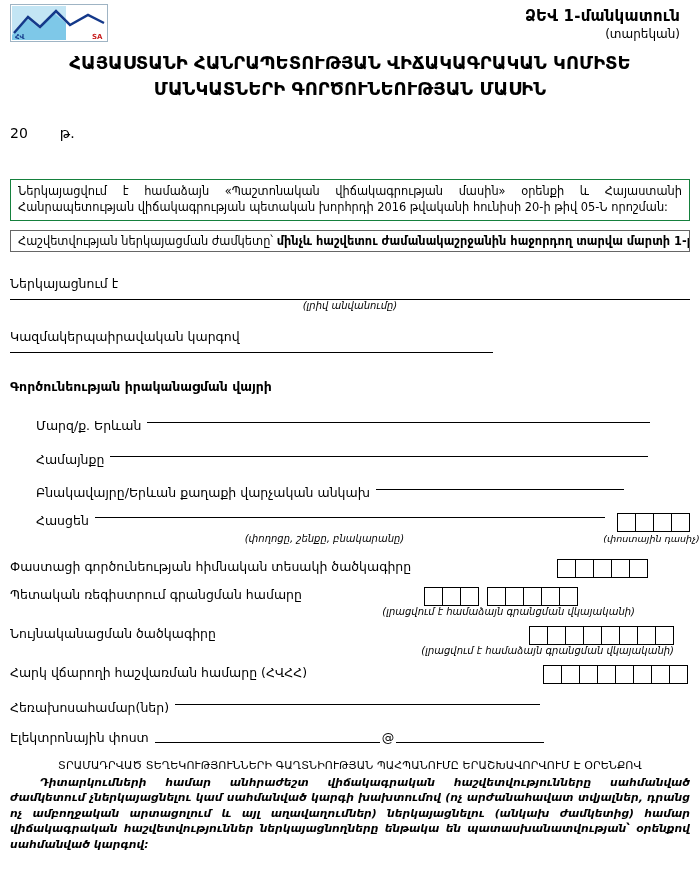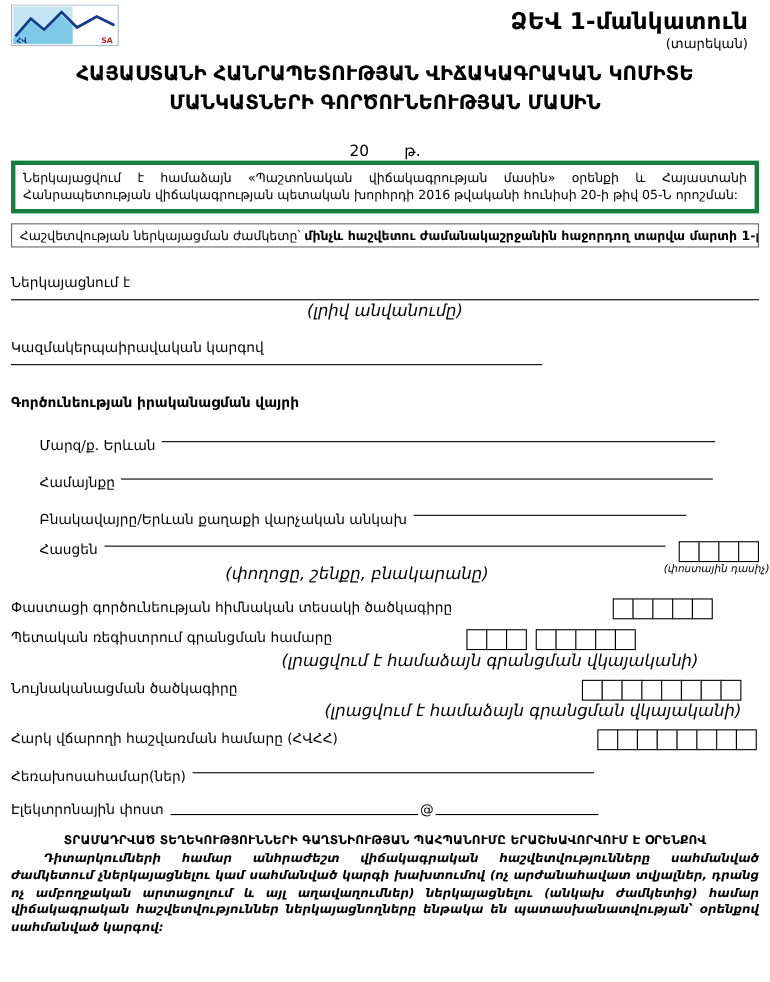--- a/index.html
+++ b/index.html
@@ -8,52 +8,52 @@
     width:700px; height:893px;
     color:#000;
     font-family:"DejaVu Sans", sans-serif;
     font-size:12.5px;
   }
   .page { width:700px; height:893px; padding:4px 10px 0 10px; overflow:hidden; position:relative; background:#fff; }
 
   .top-row { display:flex; justify-content:space-between; align-items:flex-start; }
   .logo { width:98px; height:38px; }
   .form-id { text-align:right; padding-right:10px; padding-top:3px; }
-  .form-code { font-weight:bold; font-size:21px; letter-spacing:.2px; }
+  .form-code { font-weight:bold; font-size:15px; letter-spacing:.2px; }
   .form-period { font-size:12px; margin-top:2px; }
 
   .title-block { text-align:center; margin-top:8px; font-weight:bold; font-size:18px; line-height:1.42; }
   .title-italic { font-style:italic; }
 
-  .year-row { display:flex; justify-content:center; gap:32px; margin-top:24px; font-size:14px; }
-
-  .legal-box { border:4px solid #15803d; padding:4px 7px; font-size:11.4px; text-align:justify; line-height:1.38; }
+  .year-row { display:flex; gap:32px; margin-top:24px; font-size:14px; }
+
+  .legal-box { border:1px solid #15803d; margin-top:38px; padding:4px 7px; font-size:11.4px; text-align:justify; line-height:1.38; }
   .deadline-box { border:1px solid #666; margin-top:9px; padding:3px 7px; font-size:11.4px; white-space:nowrap; overflow:hidden; }
   .b { font-weight:bold; }
 
   .flabel { white-space:nowrap; padding-right:6px; }
   .frow { display:flex; align-items:flex-start; }
   .fill { flex:1; border-bottom:1px solid #000; height:5px; }
   .uline { border-bottom:1px solid #000; height:9px; }
   .uline-seg { display:inline-block; border-bottom:1px solid #000; height:13px; }
 
-  .caption { font-size:15px; font-style:italic; line-height:1.25; }
+  .caption { font-size:10px; font-style:italic; line-height:1.25; }
   .center { text-align:center; }
   .right { text-align:right; }
 
   .cells { display:flex; }
   .cell { width:19px; height:19px; border:1px solid #000; background:#fff; }
   .cell + .cell { margin-left:-1px; }
 
   .section-h { font-weight:bold; margin-top:26px; }
   .indent { margin-left:26px; }
 
   .caption-row { display:flex; margin-top:1px; }
 
-  .confidential { text-align:center; font-weight:bold; font-size:11px; margin-top:14px; letter-spacing:.1px; }
+  .confidential { text-align:center; font-weight:normal; font-size:11px; margin-top:14px; letter-spacing:.1px; }
   .liability { font-style:italic; font-weight:bold; font-size:10.8px; line-height:1.45; text-align:justify; text-indent:30px; margin-top:3px; }
 </style>
 </head>
 <body>
 
 <div class="page">
 
   <div class="top-row">
     <div class="logo">
       <svg width="98" height="38" viewBox="0 0 98 38">

